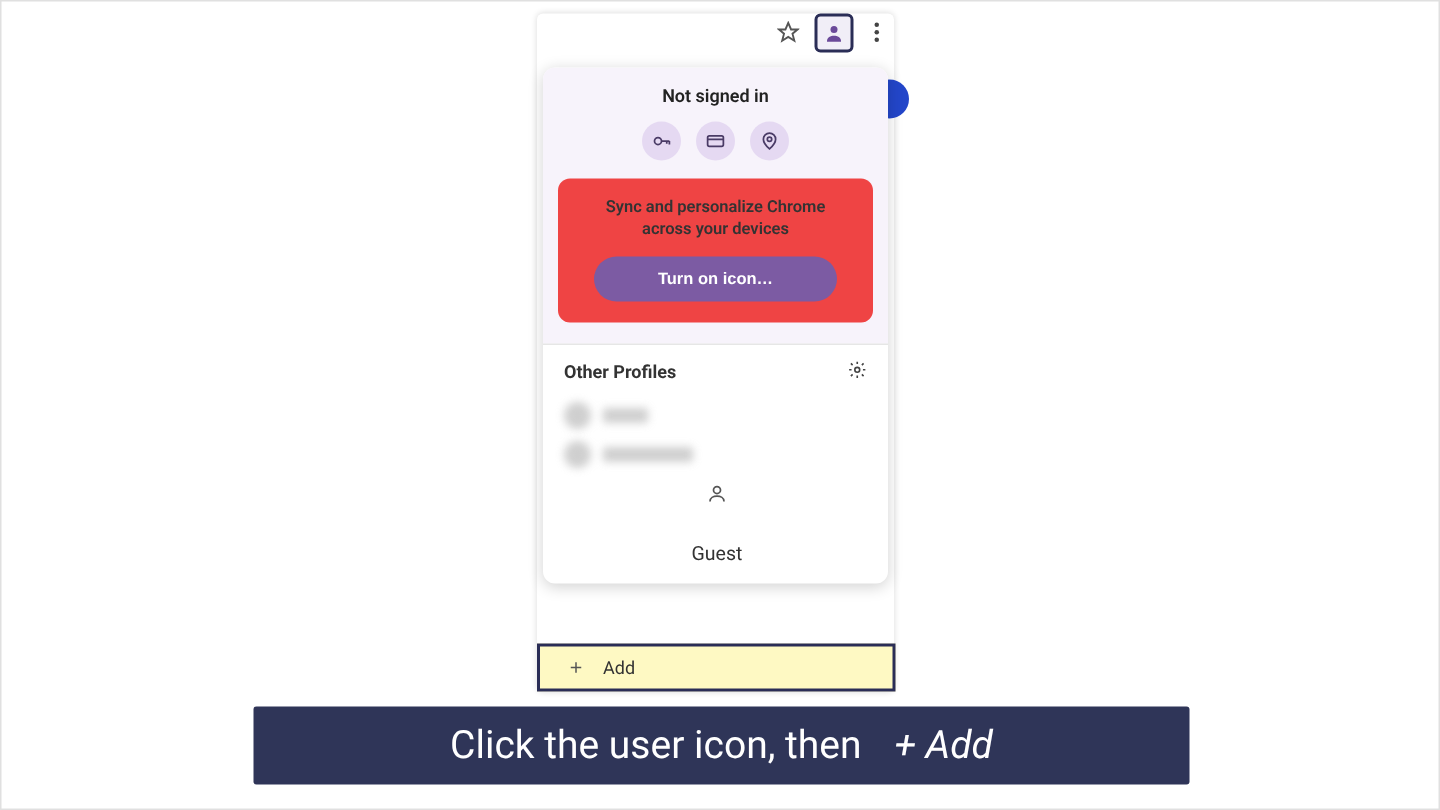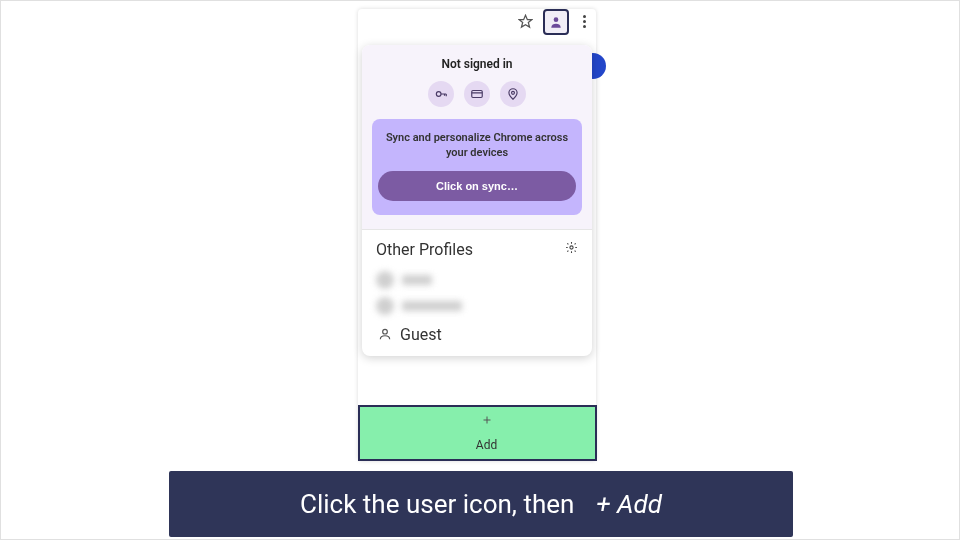--- a/index.html
+++ b/index.html
@@ -69,67 +69,67 @@
   .popup-body {
     background:#f7f3fb;
     padding: 12px 10px 14px;
     text-align:center;
   }
   .signin-status { font-size:12px; font-weight:600; color:#222; margin-bottom:10px; }
   .chips { display:flex; justify-content:center; gap:10px; margin-bottom:12px; }
   .chip { width:26px; height:26px; border-radius:50%; background:#e5d9f2; display:flex; align-items:center; justify-content:center; }
   .chip svg { width:14px; height:14px; }
   .sync-box {
-    background:#c4b5fd;
+    background:#ef4444;
     border-radius:8px;
-    padding:12px 6px 14px;
+    padding:12px 24px 14px;
   }
   .sync-text { font-size:11px; font-weight:600; color:#333; line-height:1.35; margin-bottom:10px; }
   .sync-btn {
     background:#7c5ba3;
     color:#fff;
     font-size:11px;
     font-weight:600;
     border:none;
     border-radius:18px;
     padding:9px 0;
     width:100%;
     cursor:pointer;
   }
   .divider { height:1px; background:#e6e6e6; }
   .other-section { padding: 10px 14px 6px; font-size:12px; color:#333; }
   .other-header { display:flex; justify-content:space-between; align-items:center; margin-bottom:8px; }
-  .other-title { font-weight:400; font-size:16px; }
+  .other-title { font-weight:700; font-size:12px; }
   .gear-icon svg { width:13px; height:13px; }
   .blur-row { display:flex; align-items:center; gap:8px; padding:4px 0; filter: blur(3px); opacity:0.7; }
   .blur-av { width:18px; height:18px; background:#bbb; border-radius:50%; }
   .blur-name { height:10px; background:#bbb; border-radius:2px; }
-  .guest-row { display:flex; align-items:center; gap:8px; padding:6px 0 6px 2px; font-size:16px; }
+  .guest-row { display:flex; align-items:center; gap:26px; padding:6px 0 6px 2px; font-size:13px;flex-direction:column; }
   .guest-row svg { width:14px; height:14px; }
   .add-row {
     border:2px solid #2a2d56;
     display:flex; align-items:center; gap:12px;
     padding:7px 0 7px 18px;
     font-size:12px; color:#333;
-    background:#86efac;
-    position:absolute; left:0; right:-1px; bottom:0;flex-direction:column;
+    background:#fef9c3;
+    position:absolute; left:0; right:-1px; bottom:0;
   }
   .add-row svg { width:12px; height:12px; }
   .blue-bubble {
     position:absolute;
     right:-10px; top:44px;
     width:26px; height:26px;
     background:#2346c9;
     border-radius:50%;
     z-index:0;
   }
   .caption-bar {
     position:absolute;
     left:168px; top:470px;
-    width:624px; height:66px;
+    width:624px; height:52px;
     background:#2f3558;
     color:#fff;
     display:flex; align-items:center; justify-content:center;
     font-size:26px;
     border-radius:2px;
   }
   .caption-bar .italic { font-style:italic; margin-left:22px; }
 </style>
 </head>
 <body>
@@ -175,21 +175,21 @@
         </div>
         <div class="chip">
           <svg viewBox="0 0 24 24" fill="none" stroke="#4a3b66" stroke-width="2">
               <path d="M12 21s-7-6-7-11a7 7 0 0114 0c0 5-7 11-7 11z"></path>
               <circle cx="12" cy="10" r="2.5"></circle>
             </svg>
         </div>
       </div>
       <div class="sync-box">
         <div class="sync-text">Sync and personalize Chrome across your devices</div>
-        <button class="sync-btn">Click on sync…</button>
+        <button class="sync-btn">Turn on icon…</button>
       </div>
     </div>
     <div class="divider"></div>
     <div class="other-section">
       <div class="other-header">
         <span class="other-title">Other Profiles</span>
         <span class="gear-icon">
           <svg viewBox="0 0 24 24" fill="none" stroke="#444" stroke-width="2">
               <circle cx="12" cy="12" r="3"></circle>
               <path d="M12 2v3M12 19v3M4.2 4.2l2.1 2.1M17.7 17.7l2.1 2.1M2 12h3M19 12h3M4.2 19.8l2.1-2.1M17.7 6.3l2.1-2.1"></path>

